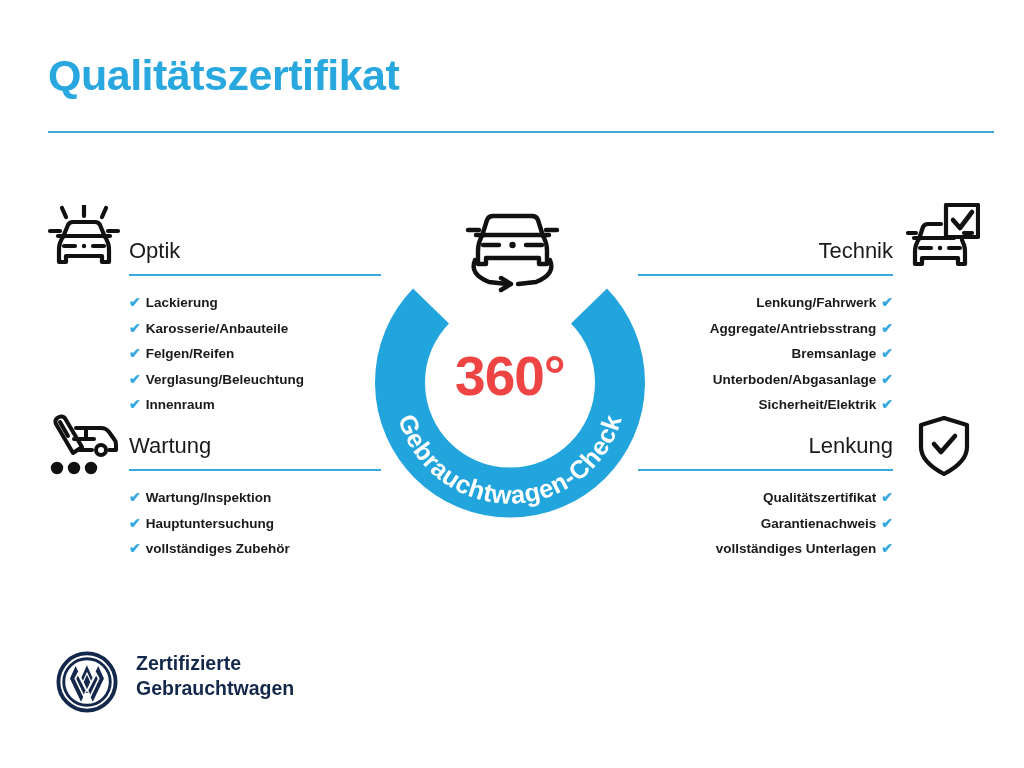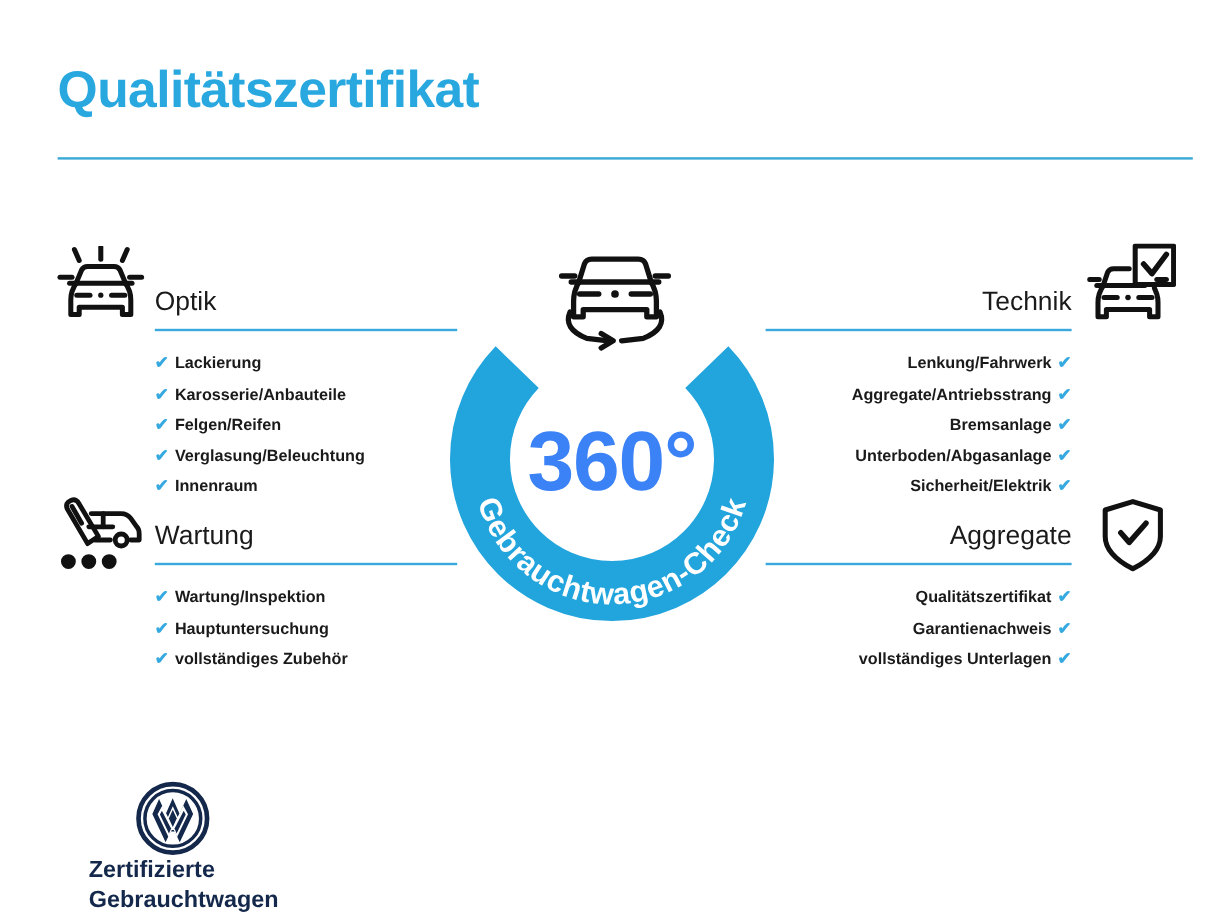--- a/index.html
+++ b/index.html
@@ -115,41 +115,39 @@
     width: 272px;
     height: 272px;
   }
   .badge svg { display: block; }
   .badge-num {
     position: absolute;
     left: 0;
     top: 90px;
     width: 272px;
     text-align: center;
-    font-size: 70px;
+    font-size: 55px;
     font-weight: bold;
-    color: #3b82f6;
+    color: #ef4444;
     letter-spacing: -1px;
   }
   .badge-car {
     position: absolute;
     left: 455px;
     top: 198px;
     width: 115px;
     height: 98px;
   }
 
   
   .footer {
     position: absolute;
     left: 56px;
     top: 651px;
     display: flex;
-    align-items: center;
-    flex-direction: column;
   }
   .vw-logo { width: 62px; height: 62px; flex: 0 0 auto; }
   .vw-text {
     margin-left: 18px;
     font-size: 19.5px;
     font-weight: bold;
     color: #14284b;
     line-height: 25px;
     white-space: nowrap;
   }
@@ -250,21 +248,21 @@
 
   <div class="sec-icon ico-garantie">
     <svg width="60" height="64" viewBox="0 0 60 64" fill="none" stroke="#111" stroke-width="4.2" stroke-linecap="round" stroke-linejoin="round">
       <path d="M30 4 L53 11 L53 33 Q53 48 30 60 Q7 48 7 33 L7 11 Z"></path>
       <path d="M20 30 L27 38 L41 22" stroke-width="4.6"></path>
     </svg>
   </div>
 
   <div class="block col-right blk-garantie">
     <div class="block-head">
-      <div class="block-title">Aggregate</div>
+      <div class="block-title">Lenkung</div>
       <div class="block-rule"></div>
     </div>
     <ul class="block-list">
       <li><span>Qualitätszertifikat</span><span class="chk">✔</span></li>
       <li><span>Garantienachweis</span><span class="chk">✔</span></li>
       <li><span>vollständiges Unterlagen</span><span class="chk">✔</span></li>
     </ul>
   </div>
 
   <div class="badge">

